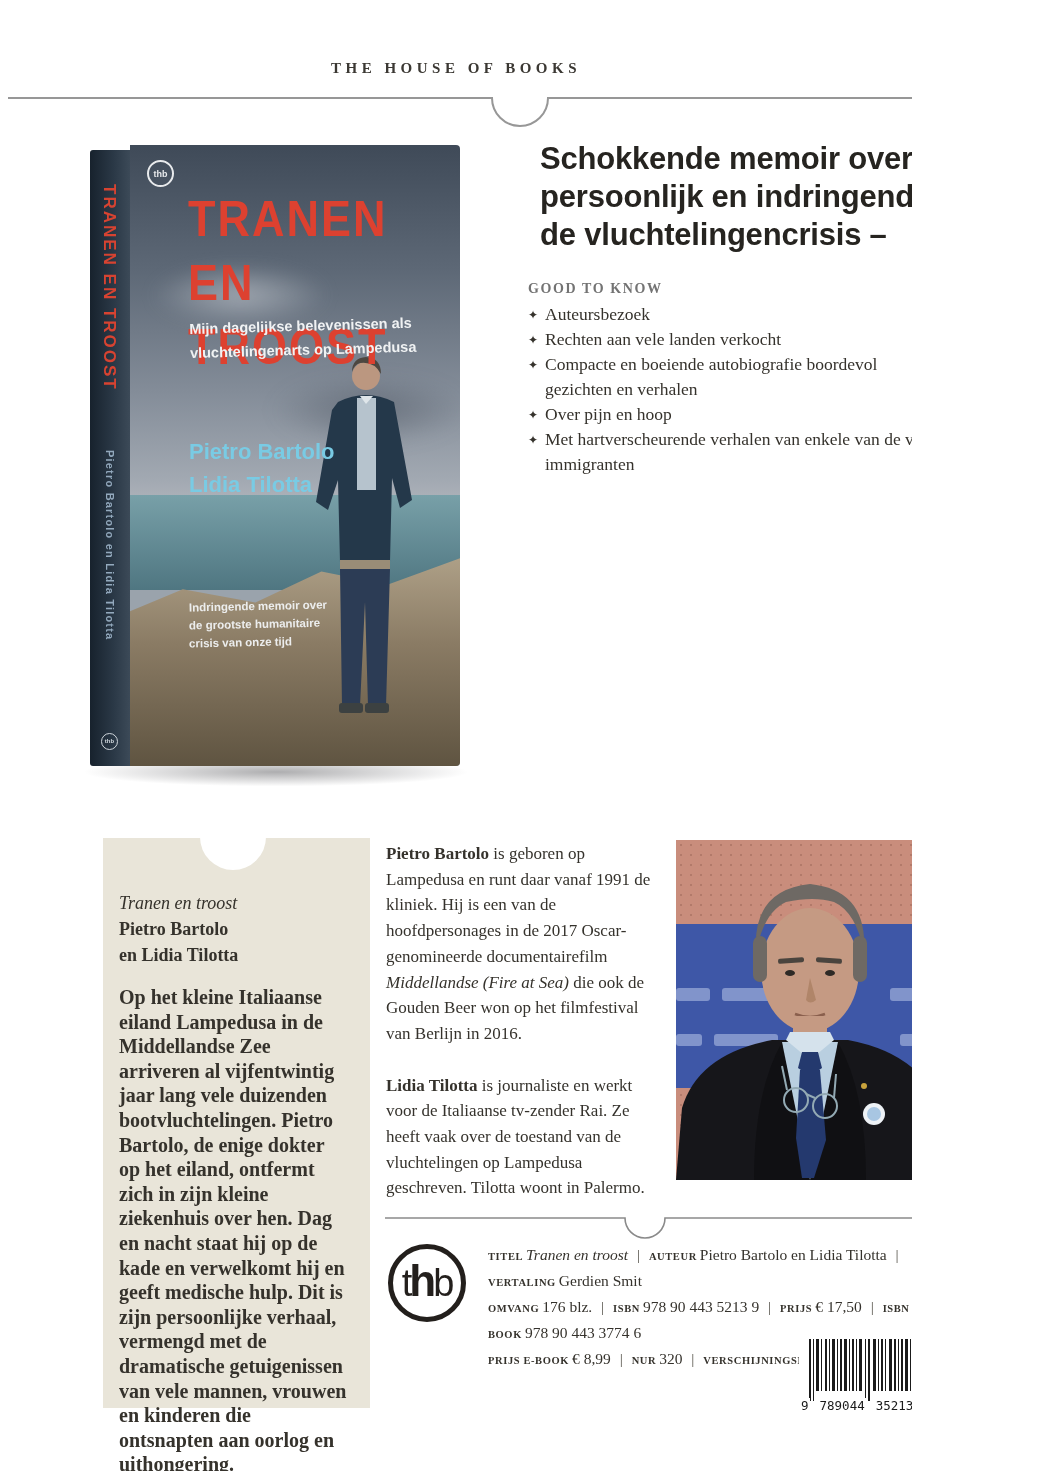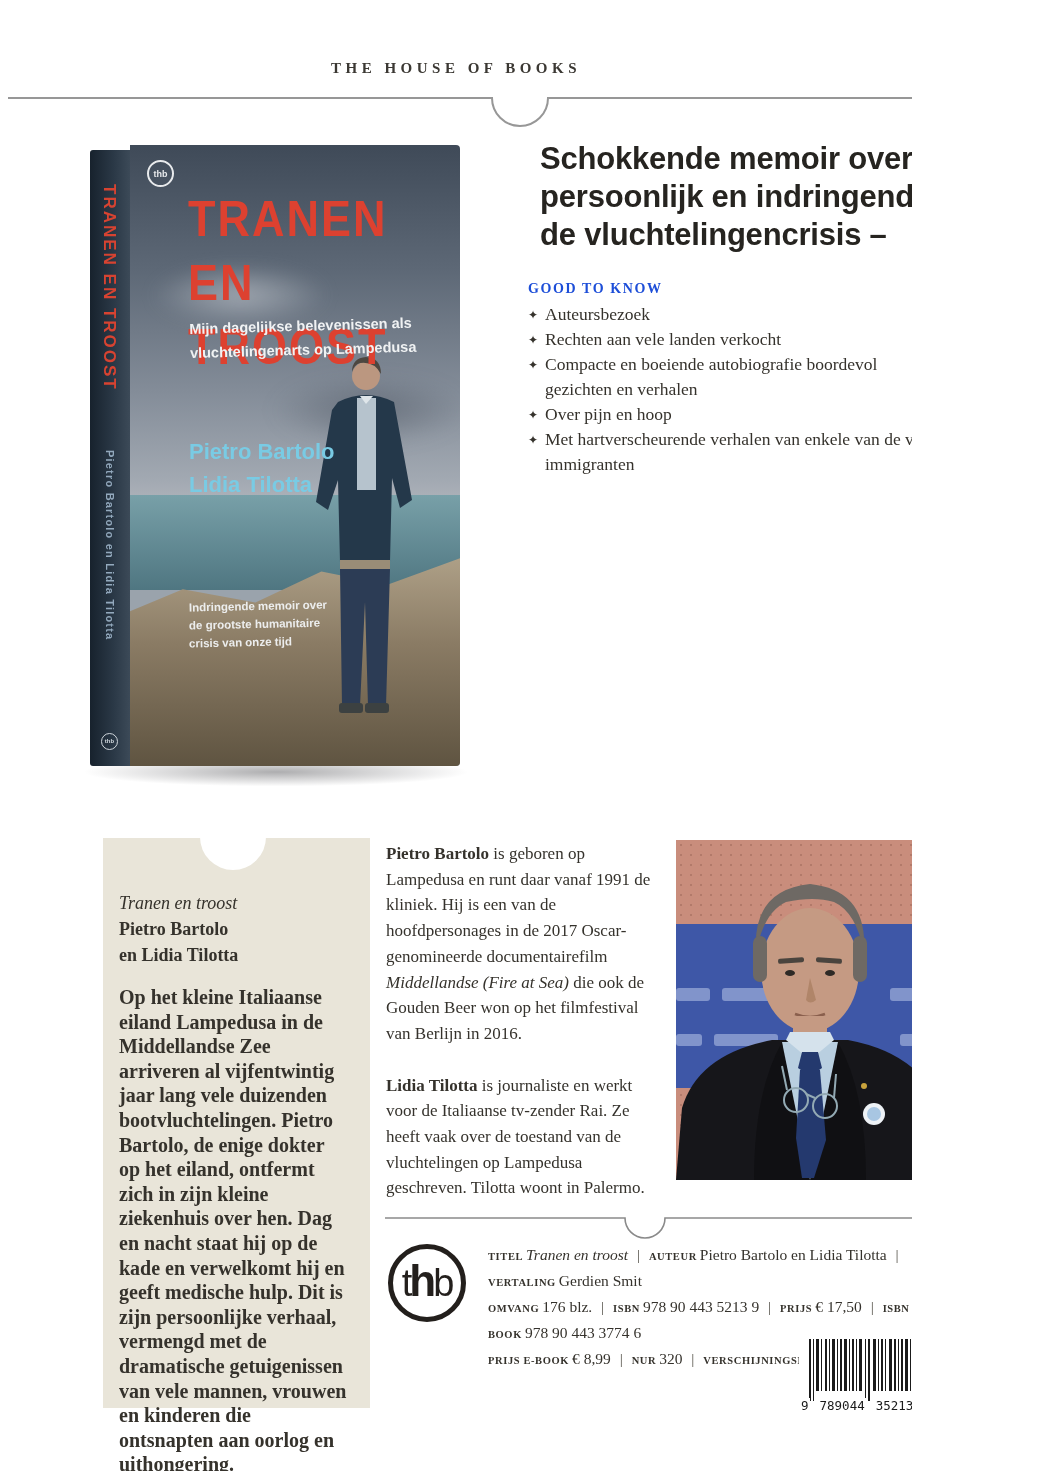--- a/index.html
+++ b/index.html
@@ -62,21 +62,21 @@
     font: 700 11.5px/18px "Liberation Sans", sans-serif; color: #eceded; }
   .cover-tagline span { display: block; transform: rotate(-1.2deg); }
   .man-svg { position: absolute; left: 132px; top: 205px; }
 
   
   .headline { position: absolute; left: 528px; top: 128px; width: 430px;
     font-family: "Liberation Sans", sans-serif; font-weight: 700; font-size: 31px;
     line-height: 38px; color: #262420; letter-spacing: -0.2px; }
   .headline span { display: block; }
   .gtk-label { position: absolute; left: 528px; top: 281px; font-weight: 700;
-    font-size: 14px; letter-spacing: 1.6px; color: #1d4ed8; }
+    font-size: 14px; letter-spacing: 1.6px; color: #737373; }
   .gtk-list { position: absolute; left: 528px; top: 302px; width: 420px;
     list-style: none; margin: 0; padding: 0; font-size: 17.5px; line-height: 25px; }
   .gtk-list li { position: relative; padding-left: 17px; }
   .gtk-list .star { position: absolute; left: 0; top: 1px; font-size: 12px; line-height: 25px; }
 
   
   .info-box { position: absolute; left: 103px; top: 838px; width: 267px; height: 570px;
     background: #e9e5d9; }
   .notch { position: absolute; left: 97px; top: -34px; width: 66px; height: 66px;
     border-radius: 50%; background: #ffffff; }

